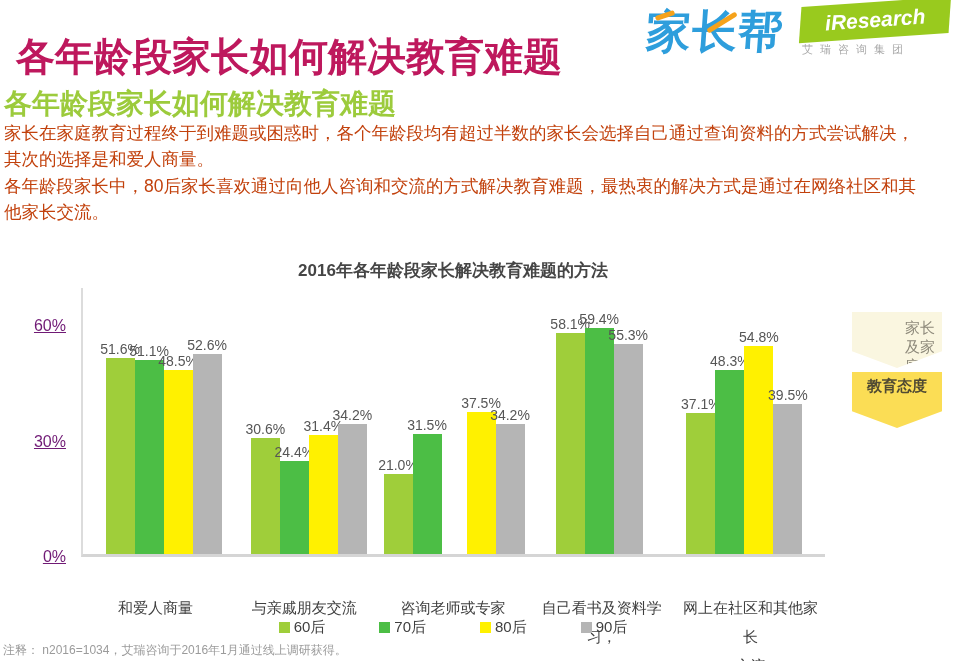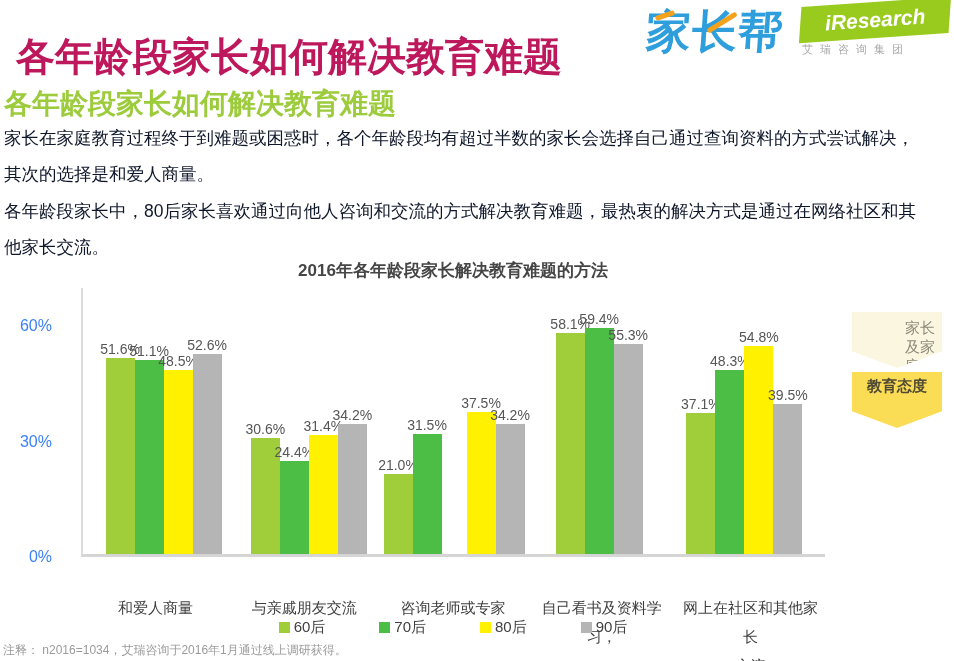--- a/index.html
+++ b/index.html
@@ -13,28 +13,28 @@
 
   .jzb-logo { position: absolute; left: 646px; top: 2px; font-size: 45px; font-weight: 800; color: #2E9EDC; transform: skewX(-4deg); letter-spacing: 1px; }
   .jzb-accent-1 { position: absolute; left: 655px; top: 13px; width: 20px; height: 5px; background: #F5A21B; border-radius: 3px; transform: rotate(-18deg); }
   .jzb-accent-2 { position: absolute; left: 705px; top: 20px; width: 34px; height: 5px; background: #F5A21B; border-radius: 3px; transform: rotate(-32deg); }
 
   .ir-badge { position: absolute; left: 800px; top: 2px; width: 150px; height: 36px; background: #99CA1E; transform: rotate(-4deg) skewX(-8deg); display: flex; align-items: center; justify-content: center; }
   .ir-badge span { font-size: 21px; font-weight: bold; font-style: italic; color: #ffffff; transform: skewX(8deg); }
   .ir-sub { position: absolute; left: 802px; top: 42px; width: 150px; font-size: 11px; color: #A9A9A9; letter-spacing: 7px; white-space: nowrap; }
 
   
-  .intro { position: absolute; left: 4px; top: 120px; width: 918px; font-size: 17.5px; color: #0f172a; line-height: 36px; }
+  .intro { position: absolute; left: 4px; top: 120px; width: 918px; font-size: 17.5px; color: #c2410c; line-height: 26px; }
   .intro p { margin: 0 0 1px 0; }
 
   
   .chart-title { position: absolute; left: 81px; top: 259px; width: 744px; text-align: center; font-size: 17px; font-weight: bold; color: #454545; }
 
   .y-axis { position: absolute; left: 0; top: 288px; width: 74px; height: 269px; }
-  .ytick { position: absolute; right: 22px; transform: translateY(50%); font-size: 16px; color: #3b82f6; }
+  .ytick { position: absolute; right: 8px; transform: translateY(50%); font-size: 16px; color: #701a75; text-decoration: underline; }
 
   .plot { position: absolute; left: 81px; top: 288px; width: 744px; height: 269px;
           border-left: 2px solid #DCDCDC; border-bottom: 3px solid #D5D5D5;
           display: flex; padding: 0 8px; }
   .group-cell { flex: 1; display: flex; justify-content: center; align-items: flex-end; height: 100%; }
   .bar { position: relative; width: 29px; }
   .bar-value { position: absolute; bottom: 100%; left: 50%; transform: translateX(-50%); margin-bottom: 1px;
                font-size: 14px; color: #565656; white-space: nowrap; }
 
   .cat-labels { position: absolute; left: 81px; top: 567px; width: 744px; display: flex; margin-top: 26px; }

